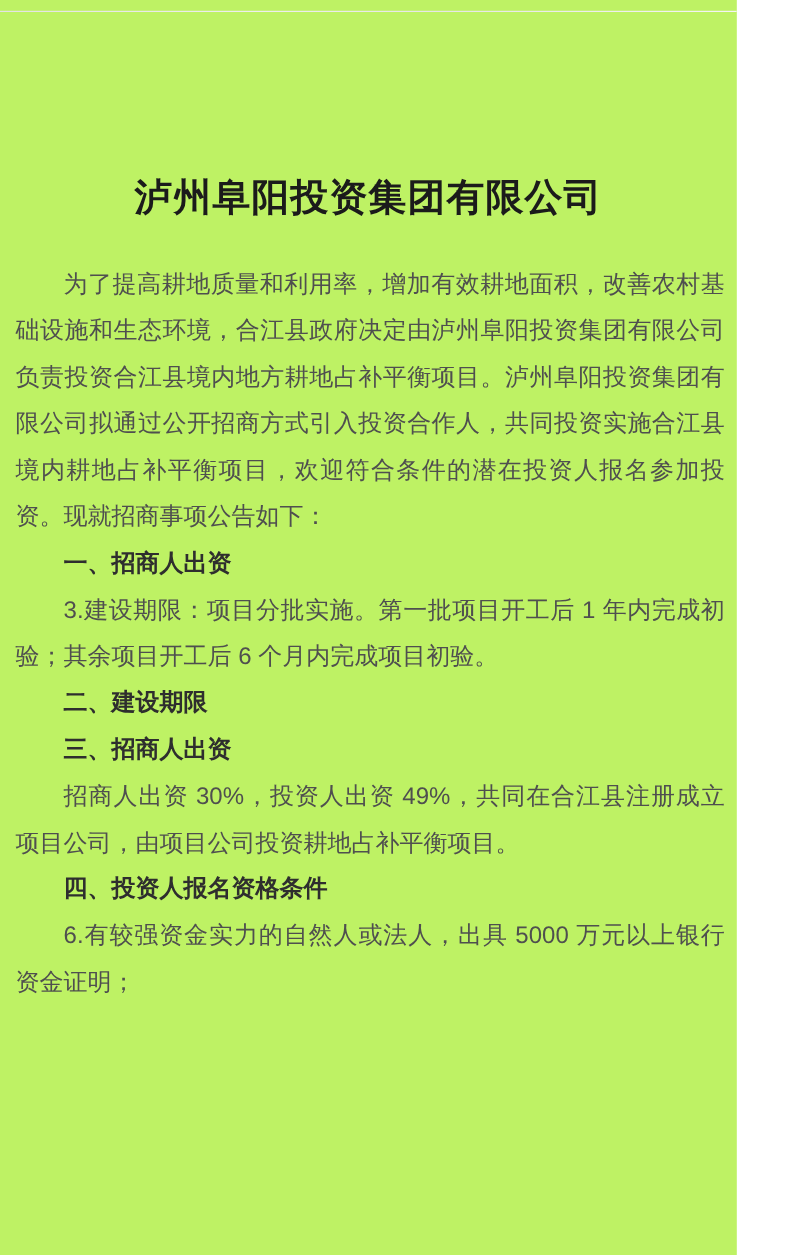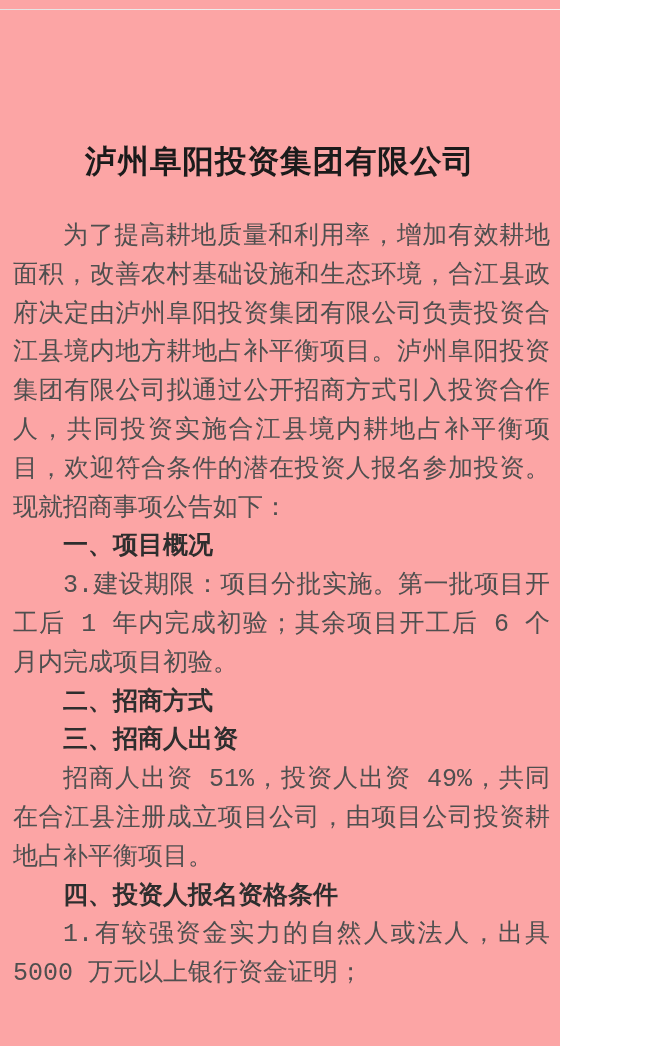--- a/index.html
+++ b/index.html
@@ -2,25 +2,25 @@
 <html><head>
 <meta charset="utf-8">
 <style>
   html, body {
     margin: 0;
     padding: 0;
     background: #ffffff;
   }
   .page {
     position: relative;
-    width: 560px;
+    width: 614px;
     height: 1046px;
-    background: #fca5a5;
+    background: #bef264;
     overflow: hidden;
-    font-family: Liberation Mono, monospace;
+    font-family: Liberation Sans, sans-serif;
   }
   .scan-edge {
     position: absolute;
     top: 9px;
     left: 0;
     width: 100%;
     height: 1px;
     background: linear-gradient(90deg, #e3e3e3 0%, #eeeeee 35%, #e6e6e6 60%, #f4f4f4 100%);
   }
   .doc-title {
@@ -32,21 +32,21 @@
     font-weight: bold;
     letter-spacing: 1px;
     color: #1b1b1b;
   }
   .title-line {
     display: block;
   }
   .doc-body {
     margin-top: 28px;
     padding: 0 10px 0 13px;
-    font-size: 25px;
+    font-size: 20px;
     line-height: 38.8px;
     color: #4f4f4f;
     text-align: justify;
   }
   .para {
     margin: 0;
     text-indent: 2em;
   }
   .heading {
     margin: 0;
@@ -60,21 +60,21 @@
 
 <div class="page">
   <div class="scan-edge"></div>
 
   <h1 class="doc-title">
     <span class="title-line">泸州阜阳投资集团有限公司</span>
   </h1>
 
   <div class="doc-body">
     <p class="para">为了提高耕地质量和利用率，增加有效耕地面积，改善农村基础设施和生态环境，合江县政府决定由泸州阜阳投资集团有限公司负责投资合江县境内地方耕地占补平衡项目。泸州阜阳投资集团有限公司拟通过公开招商方式引入投资合作人，共同投资实施合江县境内耕地占补平衡项目，欢迎符合条件的潜在投资人报名参加投资。现就招商事项公告如下：</p>
-    <p class="heading">一、项目概况</p>
+    <p class="heading">一、招商人出资</p>
     <p class="para">3.建设期限：项目分批实施。第一批项目开工后 1 年内完成初验；其余项目开工后 6 个月内完成项目初验。</p>
-    <p class="heading">二、招商方式</p>
+    <p class="heading">二、建设期限</p>
     <p class="heading">三、招商人出资</p>
-    <p class="para">招商人出资 51%，投资人出资 49%，共同在合江县注册成立项目公司，由项目公司投资耕地占补平衡项目。</p>
+    <p class="para">招商人出资 30%，投资人出资 49%，共同在合江县注册成立项目公司，由项目公司投资耕地占补平衡项目。</p>
     <p class="heading">四、投资人报名资格条件</p>
-    <p class="para">1.有较强资金实力的自然人或法人，出具 5000 万元以上银行资金证明；</p>
+    <p class="para">6.有较强资金实力的自然人或法人，出具 5000 万元以上银行资金证明；</p>
   </div>
 </div>
 
 </body></html>

